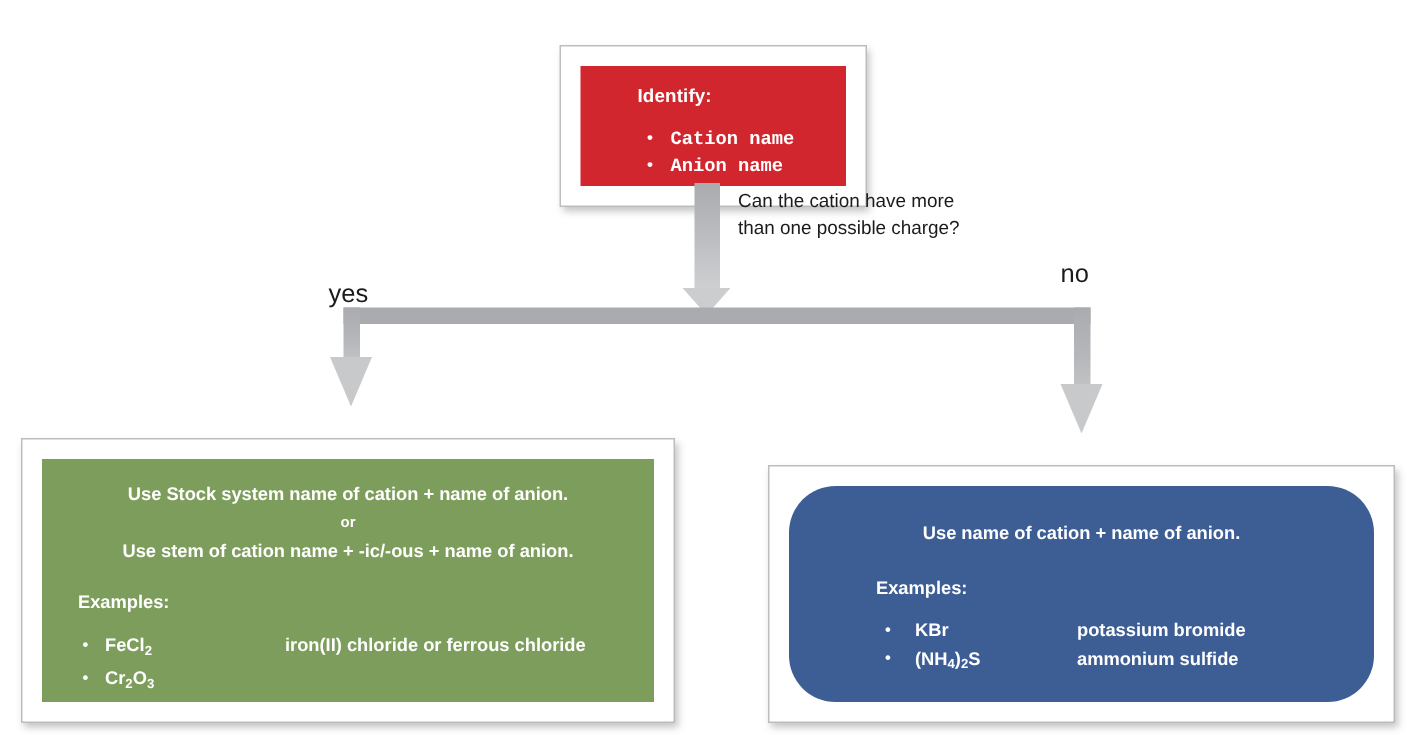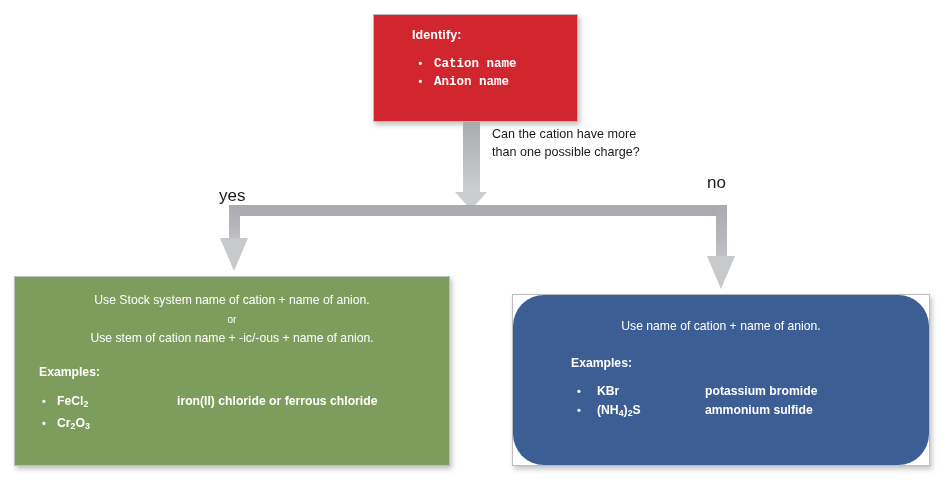--- a/index.html
+++ b/index.html
@@ -12,23 +12,24 @@
     font-family: "Liberation Sans", sans-serif;
     position: relative;
     overflow: hidden;
   }
   #canvas { position: relative; width: 946px; height: 490px; }
 
   
   .node {
     position: absolute;
     background: #ffffff;
-    padding: 0;
+    padding: 13px;
     border: 1px solid #bdbdbd;
     box-shadow: 2px 3px 5px rgba(120,120,120,0.45);
+    margin-top: 16px;
   }
   .node > .fill {
     width: 100%; height: 100%;
     display: flex;
     flex-direction: column;
   }
 
   
   #identify-box {
     left: 373px; top: 14px;
@@ -141,21 +142,21 @@
     left: 14px; top: 276px;
     width: 436px; height: 190px;
   }
   #stock-box .fill {
     background: #7d9d5c;
     color: #ffffff;
     padding: 14px 0 0 0;
   }
   .rule-line {
     font-size: 12.2px;
-    font-weight: normal;
+    font-weight: bold;
     line-height: 19px;
     text-align: center;
     padding: 0 14px;
   }
   .rule-line.or { font-size: 10px; }
   .ex-head {
     font-size: 12.2px;
     font-weight: bold;
     padding-left: 24px;
     margin-top: 17px;

